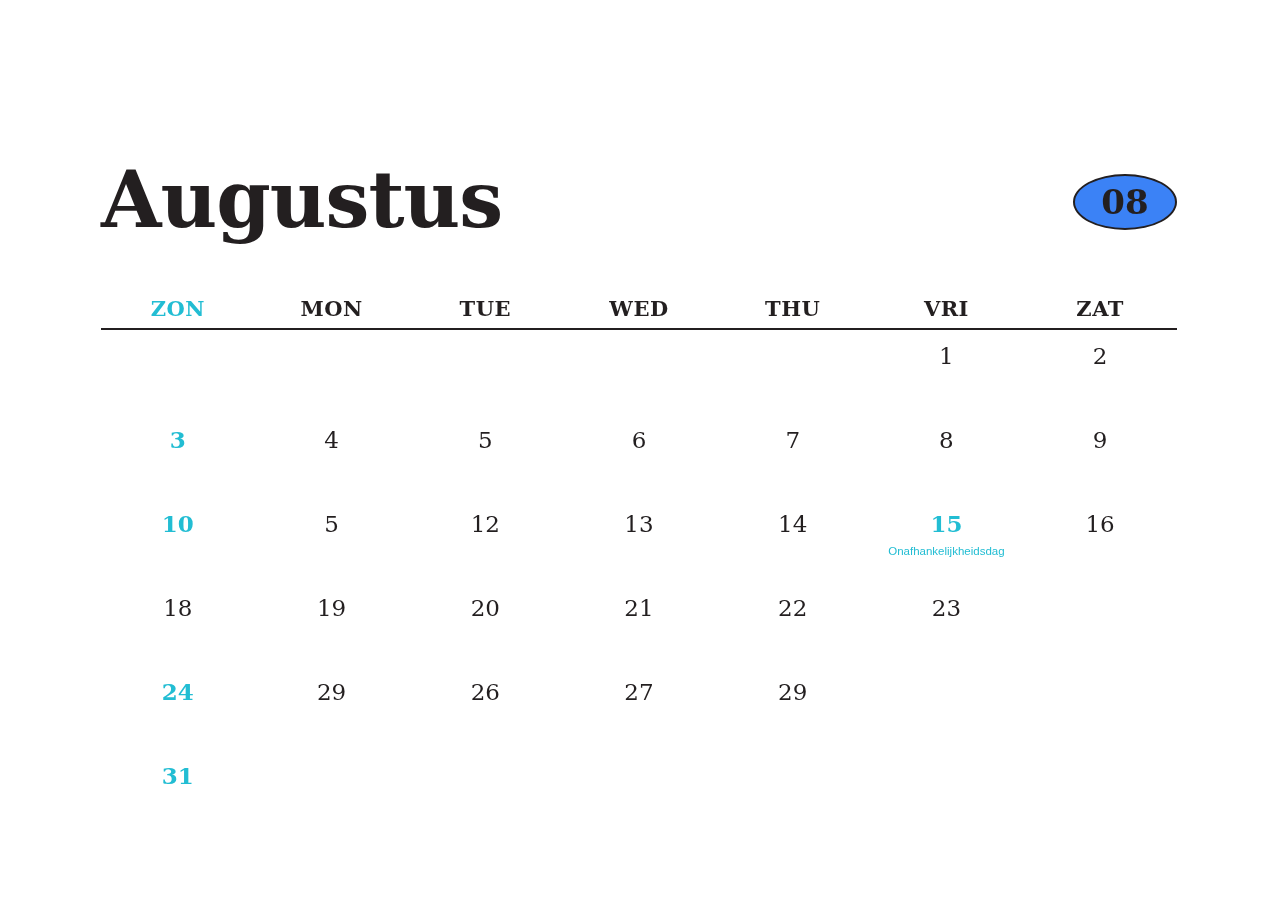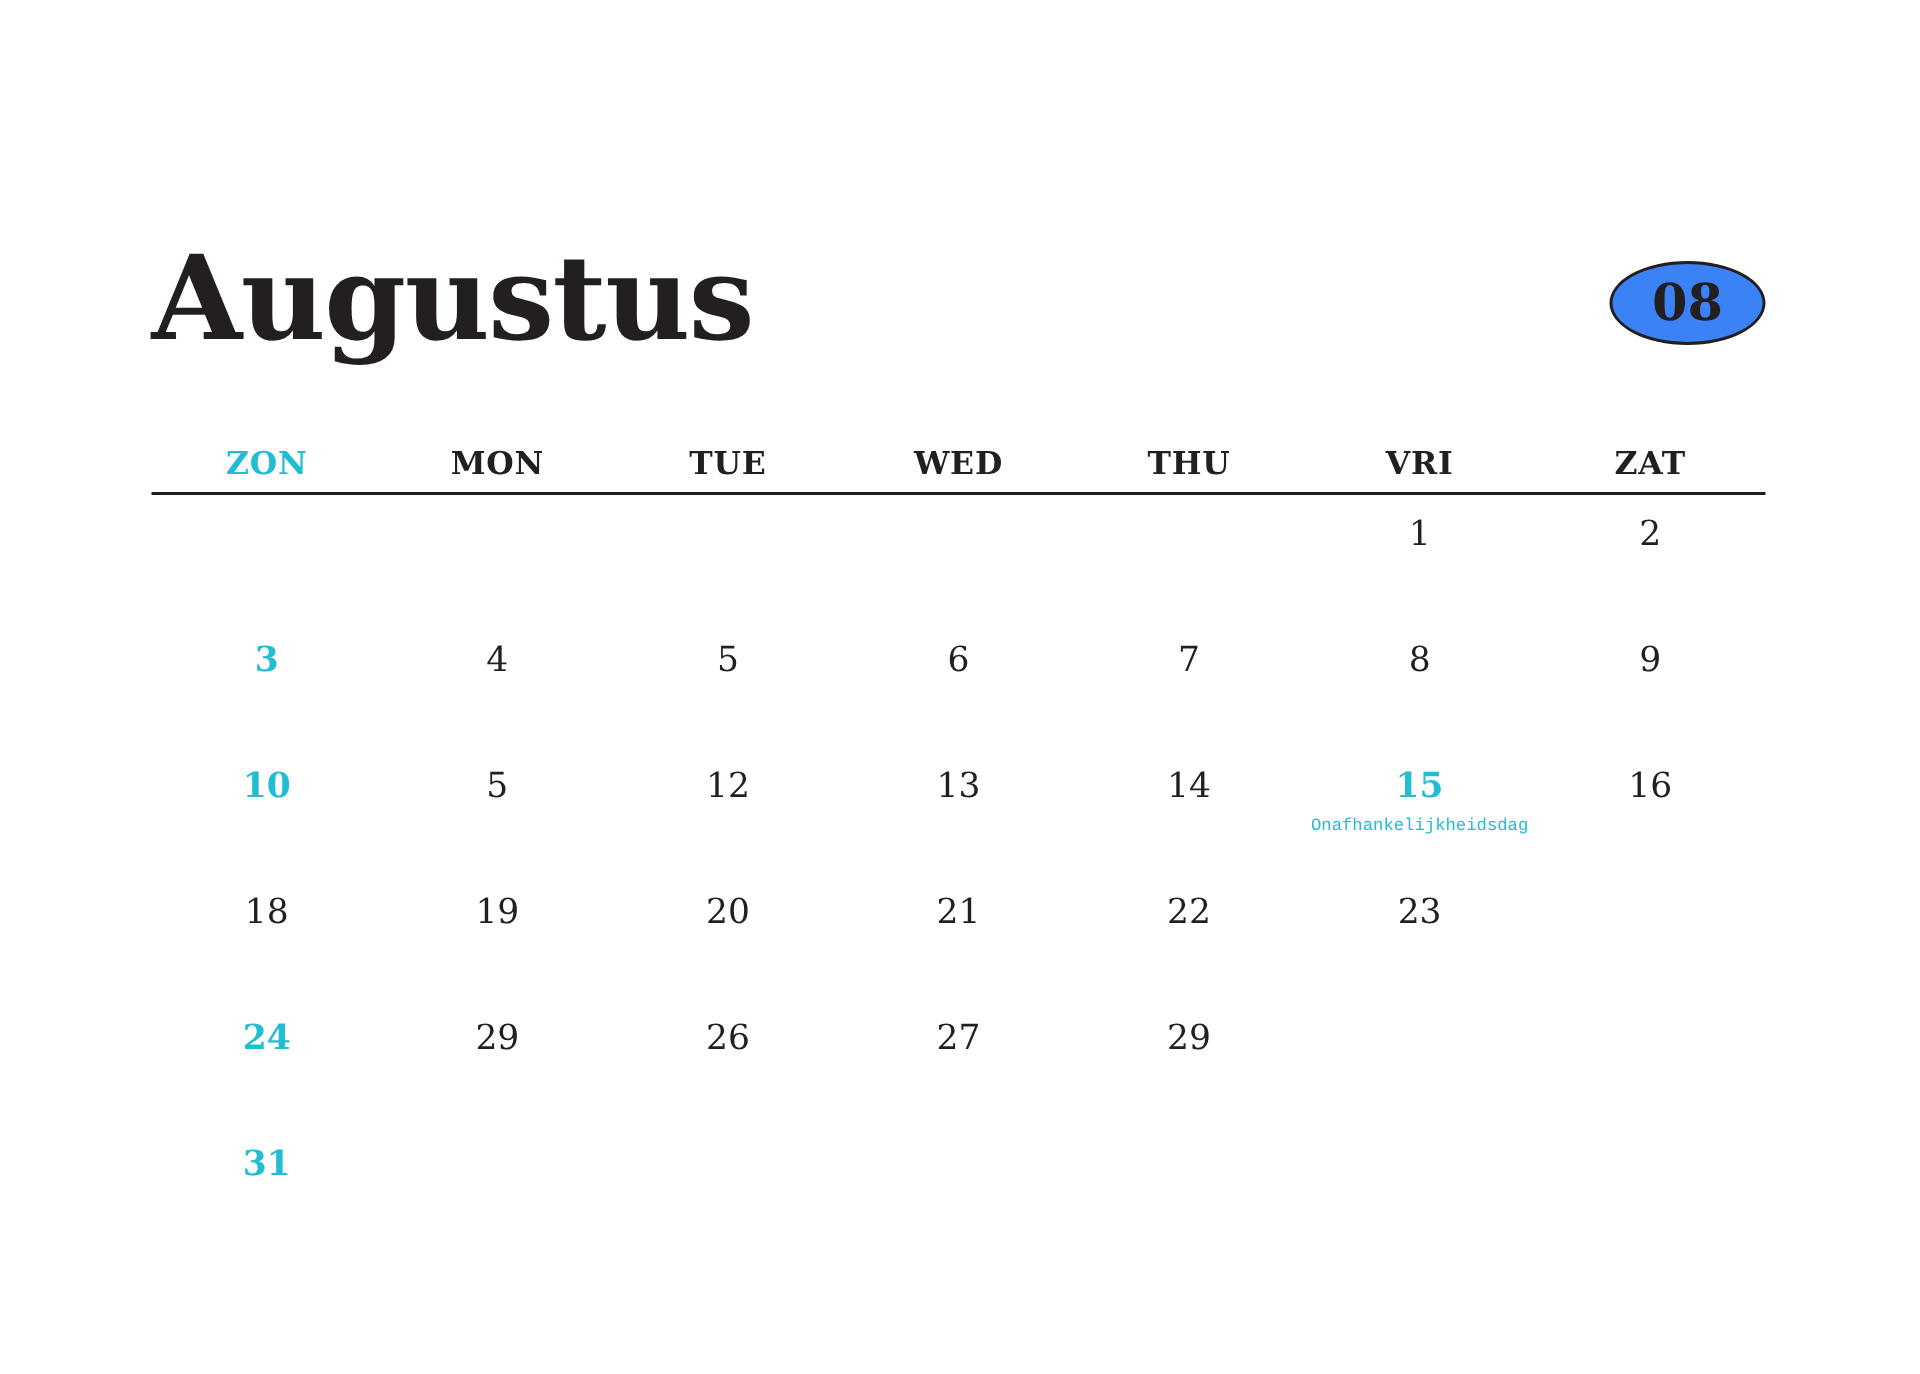--- a/index.html
+++ b/index.html
@@ -115,21 +115,21 @@
     color: #22bdd3;
     font-weight: 700;
   }
   .cell.holiday .daynum {
     font-weight: 700;
     text-align: center;
   }
   .event {
     display: block;
     margin-top: 6px;
-    font-family: Liberation Mono, monospace;
+    font-family: Liberation Sans, sans-serif;
     font-size: 11.5px;
     line-height: 14px;
     color: #22bdd3;
     white-space: nowrap;
   }
   .empty .daynum { visibility: hidden; }
 </style>
 </head>
 <body>
 

